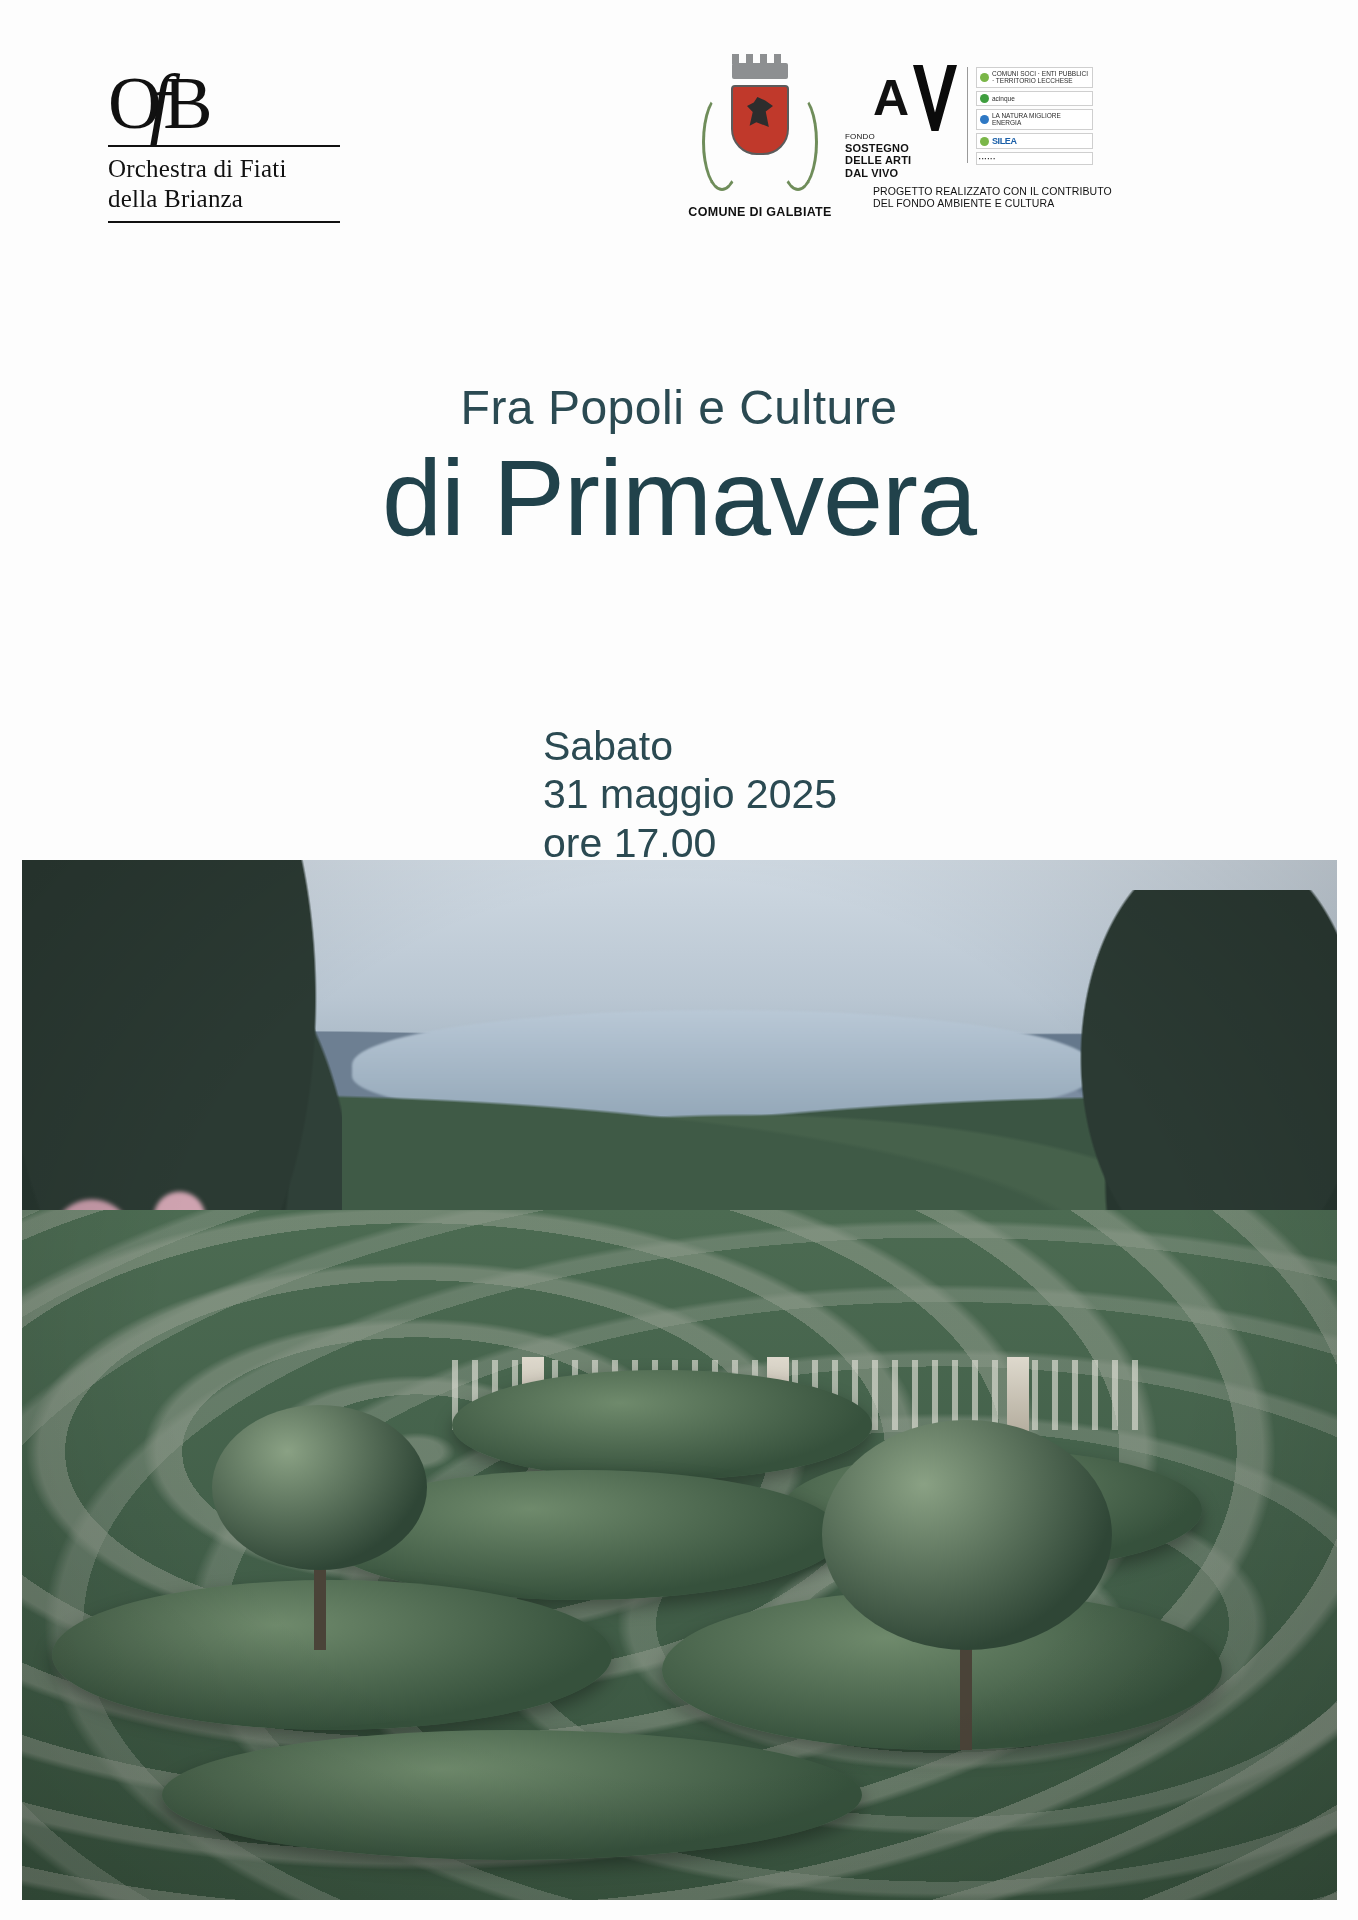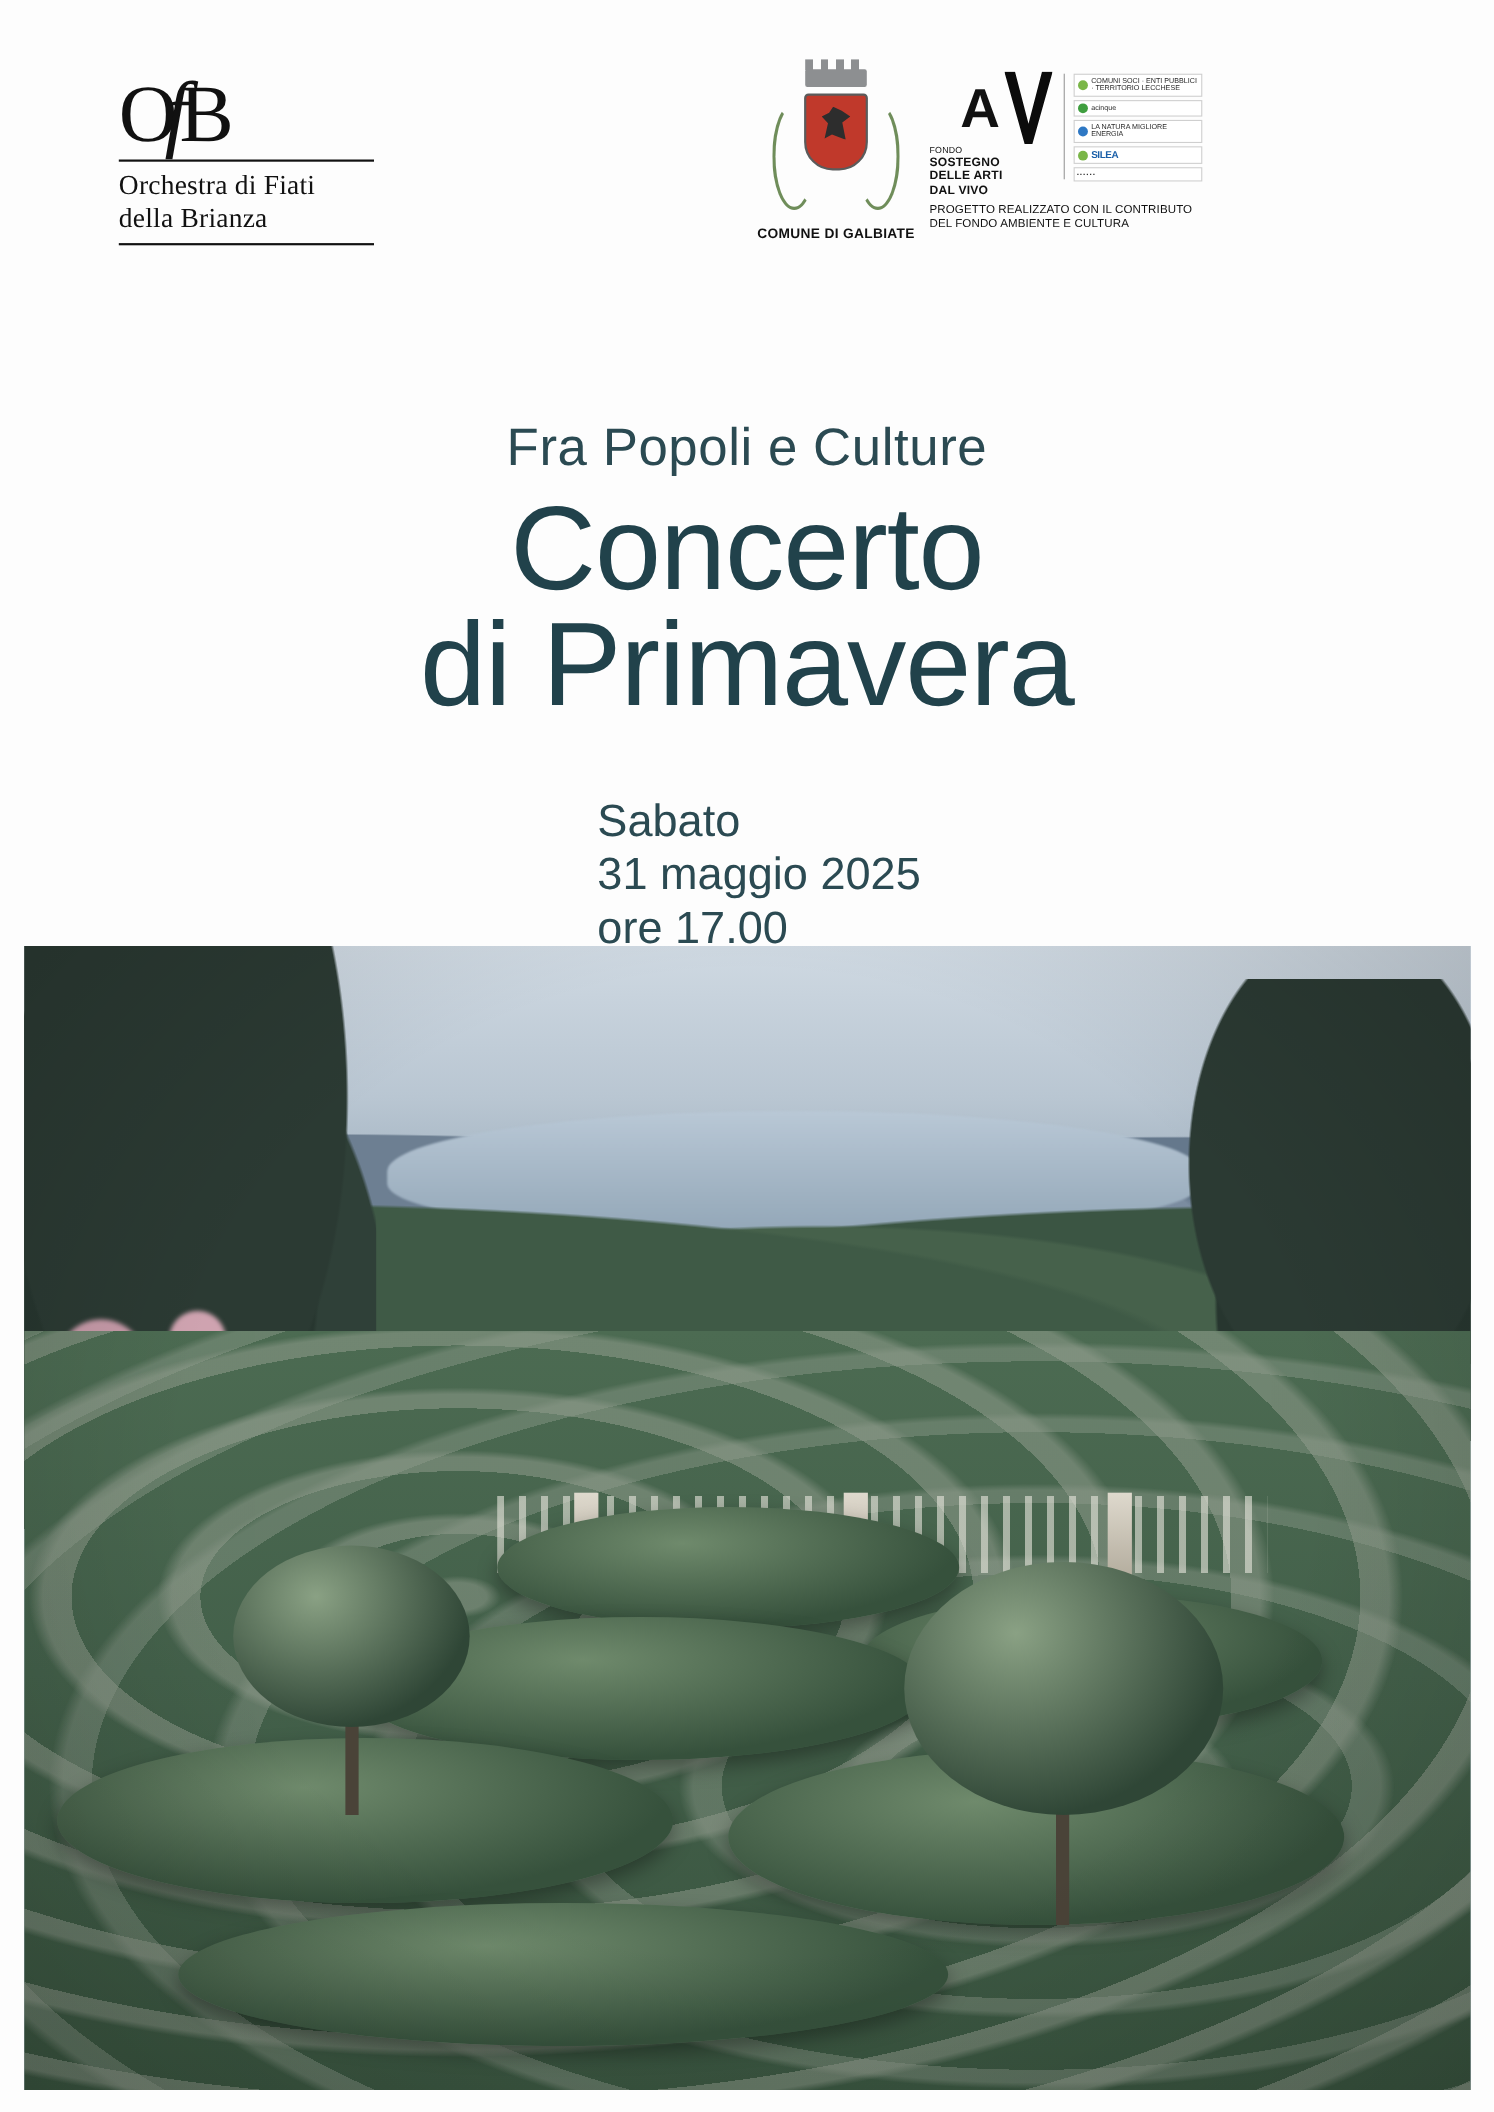--- a/index.html
+++ b/index.html
@@ -231,20 +231,21 @@
     justify-content: space-between;
     gap: 2px;
     background: #fff;
   }
   .credit-line {
     margin-top: 6px;
     font-size: 10.5px;
     line-height: 1.2;
     color: #111;
     letter-spacing: 0.1px;
+    margin-left: 28px;
   }
 
   
   .title-area {
     position: absolute;
     left: 0;
     top: 380px;
     width: 100%;
     text-align: center;
     color: #20424b;
@@ -503,21 +504,20 @@
       <div class="credit-line">
         <div>PROGETTO REALIZZATO CON IL CONTRIBUTO</div>
         <div>DEL FONDO AMBIENTE E CULTURA</div>
       </div>
     </div>
   </div>
 
   <div class="title-area">
     <div class="kicker">Fra Popoli e Culture</div>
     <div class="main-title">
-      <div>Concerto</div>
       <div>di Primavera</div>
     </div>
   </div>
 
   <div class="details">
     <div class="when">
       <div>Sabato</div>
       <div>31 maggio 2025</div>
       <div>ore 17.00</div>
       <div>Villa Bertarelli</div>

